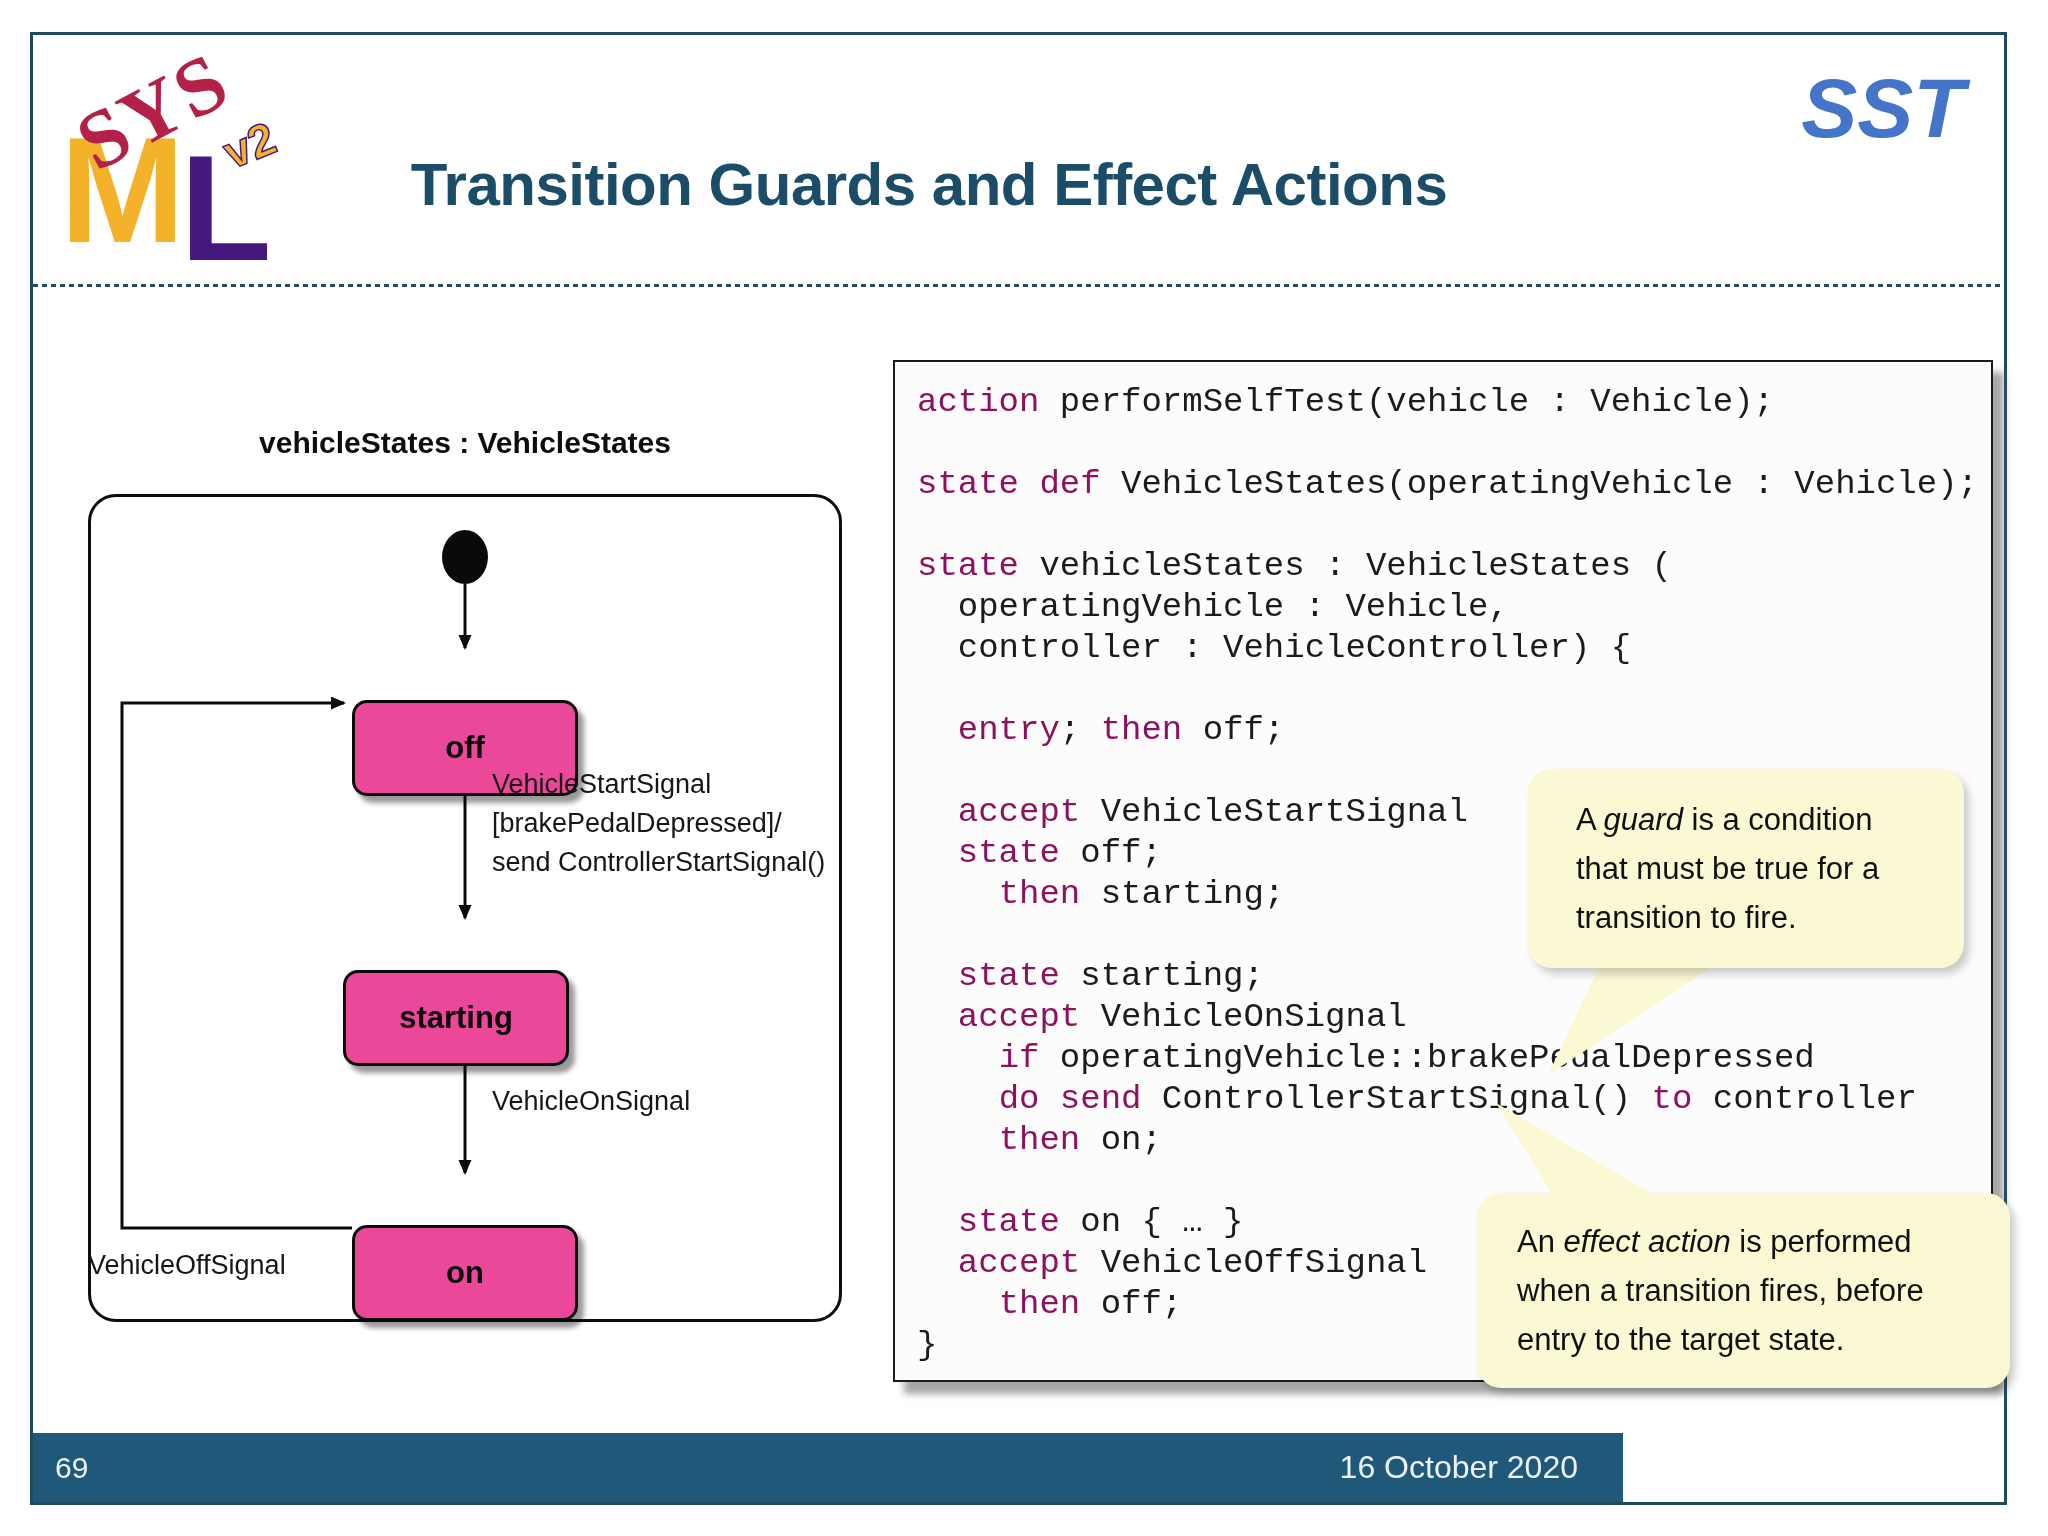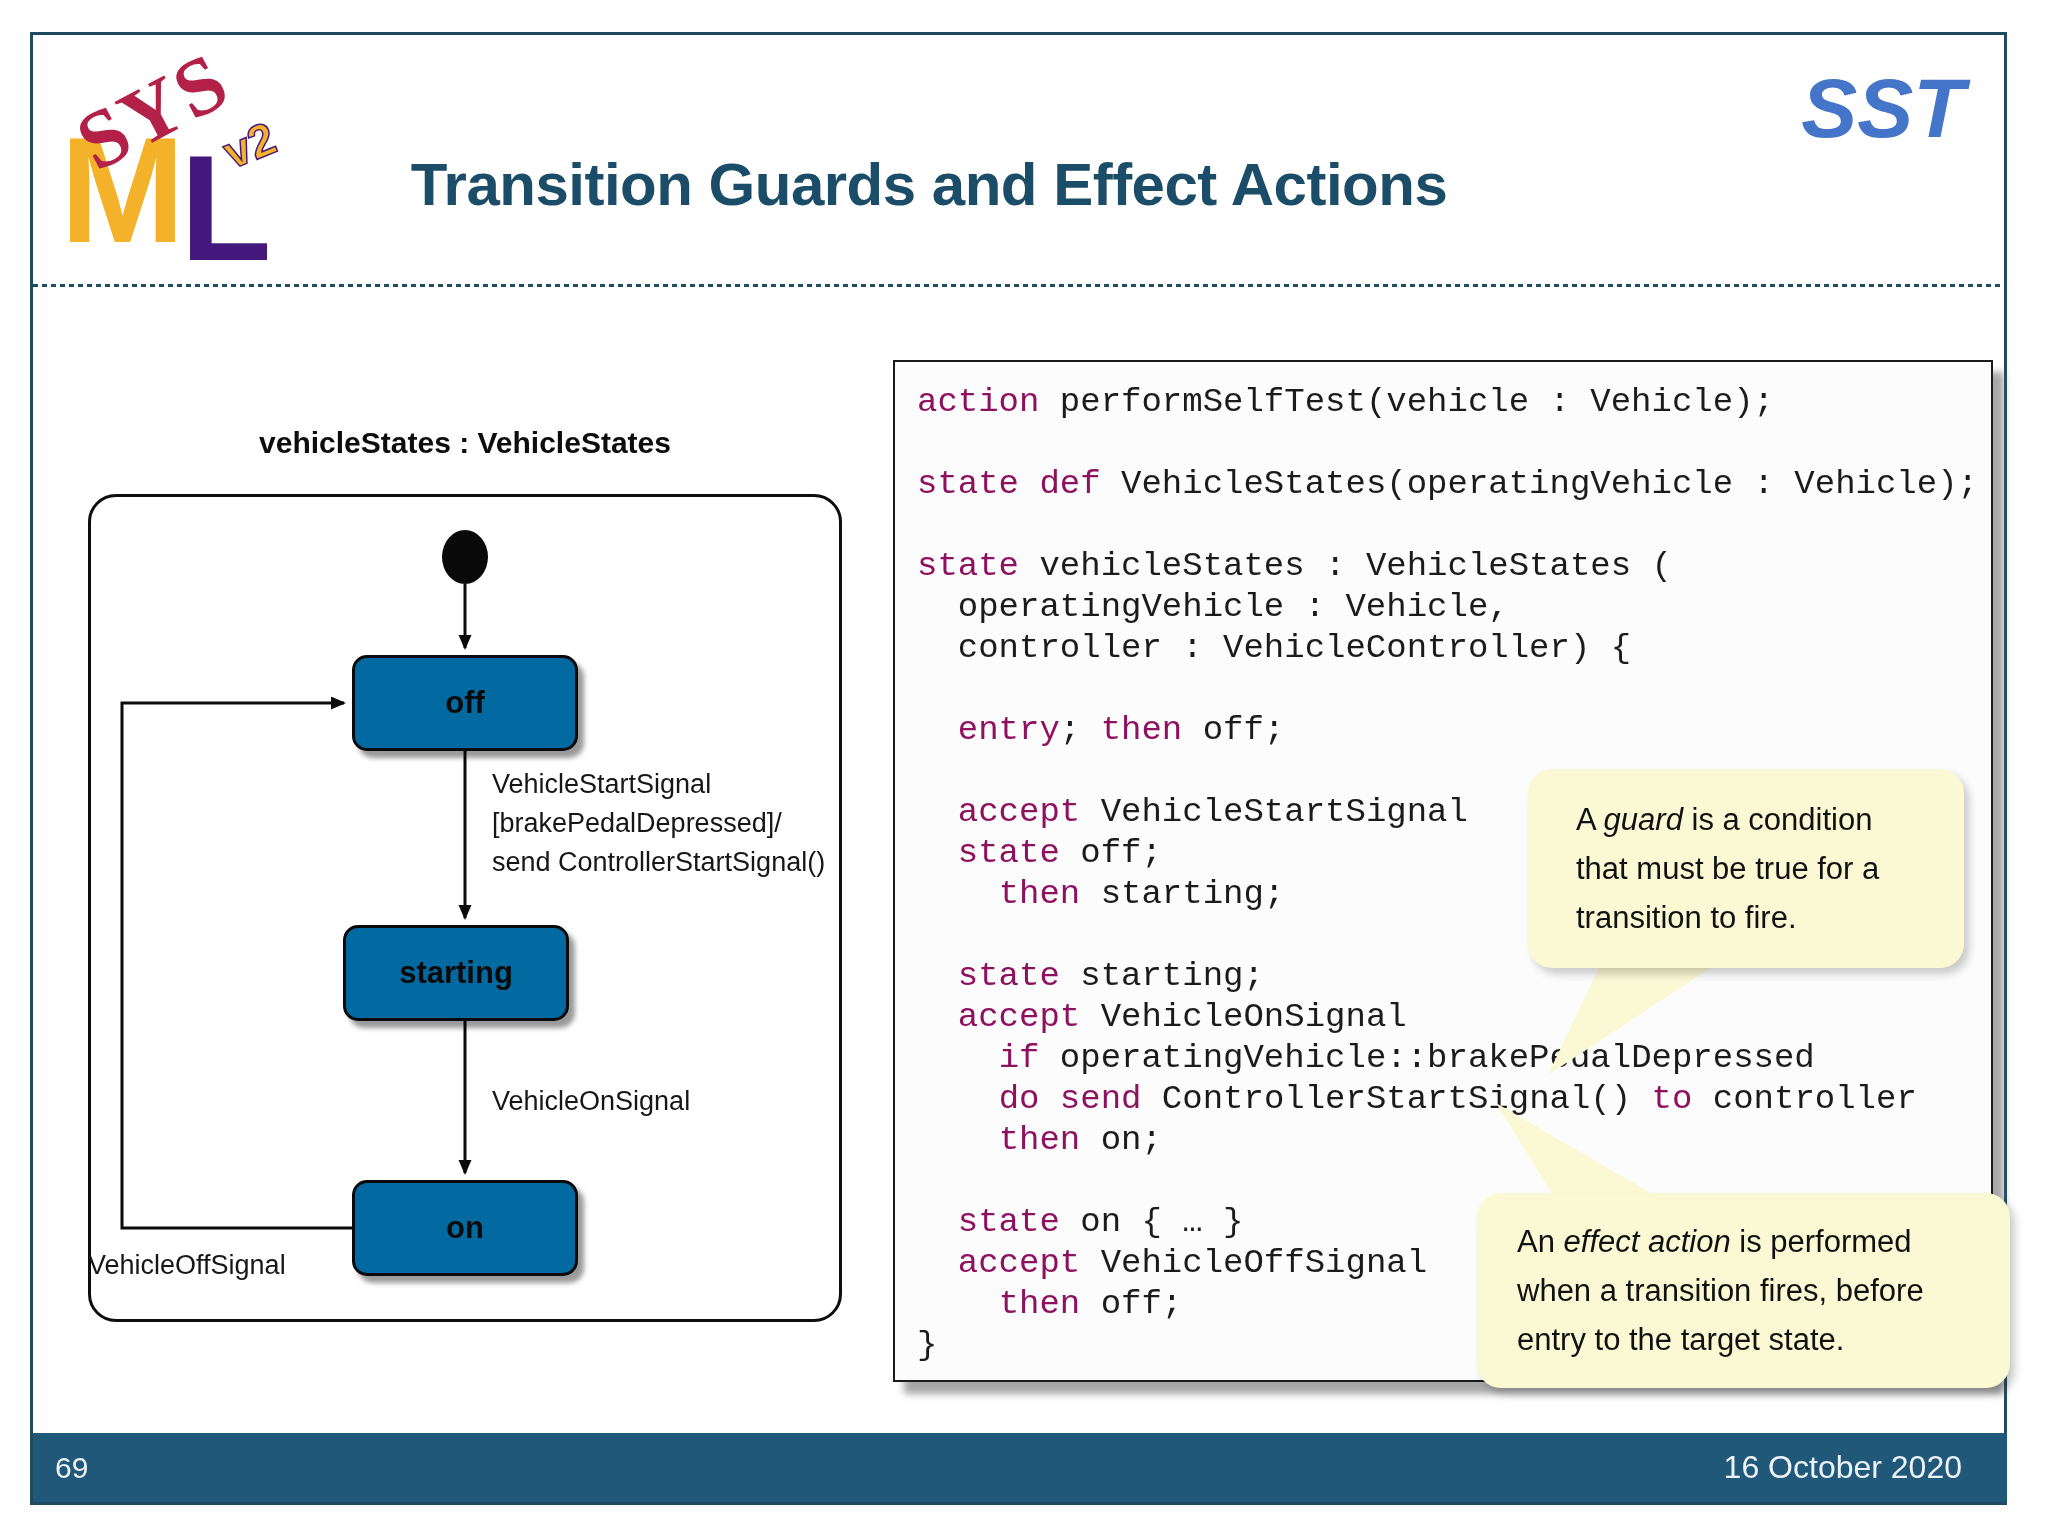--- a/index.html
+++ b/index.html
@@ -18,23 +18,23 @@
   .divider{position:absolute;left:33px;top:284px;width:1974px;height:3px;z-index:2;
            background:repeating-linear-gradient(90deg,#1F4E63 0 5px,transparent 5px 9px);}
   .logo{position:absolute;left:58px;top:42px;width:245px;height:225px;z-index:2;}
 
   
   .diagram-title{position:absolute;left:88px;top:426px;width:754px;text-align:center;
                  font-size:30px;font-weight:bold;color:#0d0d0d;z-index:3;}
   .sm-frame{position:absolute;left:88px;top:494px;width:754px;height:828px;border:3px solid #0d0d0d;
             border-radius:28px;box-sizing:border-box;background:transparent;z-index:1;}
   .sm-svg{position:absolute;left:80px;top:480px;width:800px;height:860px;z-index:2;}
-  .state-box{position:absolute;width:226px;height:96px;background:#0369a1;border:3px solid #0a0a0a;
+  .state-box{position:absolute;width:226px;height:96px;background:#ec4899;border:3px solid #0a0a0a;
              border-radius:15px;box-sizing:border-box;display:flex;align-items:center;justify-content:center;
-             font-size:31px;font-weight:bold;color:#0a0a0a;box-shadow:6px 7px 5px rgba(0,0,0,0.40);z-index:3;}
+             font-size:31px;font-weight:bold;color:#0a0a0a;box-shadow:6px 7px 5px rgba(0,0,0,0.40);z-index:3;margin-top:45px;}
   .state-off{left:352px;top:655px;}
   .state-starting{left:343px;top:925px;}
   .state-on{left:352px;top:1180px;}
   .t-label{position:absolute;font-size:27px;line-height:39px;color:#161616;z-index:3;white-space:nowrap;}
   .t1{left:492px;top:765px;}
   .t2{left:492px;top:1082px;}
   .t3{left:88px;top:1246px;}
 
   
   .code-panel{position:absolute;left:893px;top:360px;width:1100px;height:1022px;box-sizing:border-box;
@@ -51,21 +51,21 @@
            box-shadow:5px 6px 9px rgba(0,0,0,0.20);}
   .callout-guard{left:1528px;top:769px;width:436px;padding:26px 25px 26px 48px;}
   .callout-effect{left:1477px;top:1193px;width:533px;padding:24px 14px 24px 40px;}
   .co-line{white-space:nowrap;}
   .it{font-style:italic;}
   .tail{position:absolute;z-index:2;}
   .tail-guard{left:1540px;top:960px;}
   .tail-effect{left:1488px;top:1098px;}
 
   
-  .footer{position:absolute;left:33px;top:1433px;width:1974px;height:69px;background:#1F5878;
+  .footer{position:absolute;left:33px;top:1433px;width:1590px;height:69px;background:#1F5878;
           display:flex;align-items:center;justify-content:space-between;box-sizing:border-box;
           padding:0 45px 0 22px;color:#ECF2F7;z-index:2;}
   .footer .pageno{font-size:30px;}
   .footer .date{font-size:32px;}
 </style>
 </head>
 <body>
 
 <div id="canvas">
 

